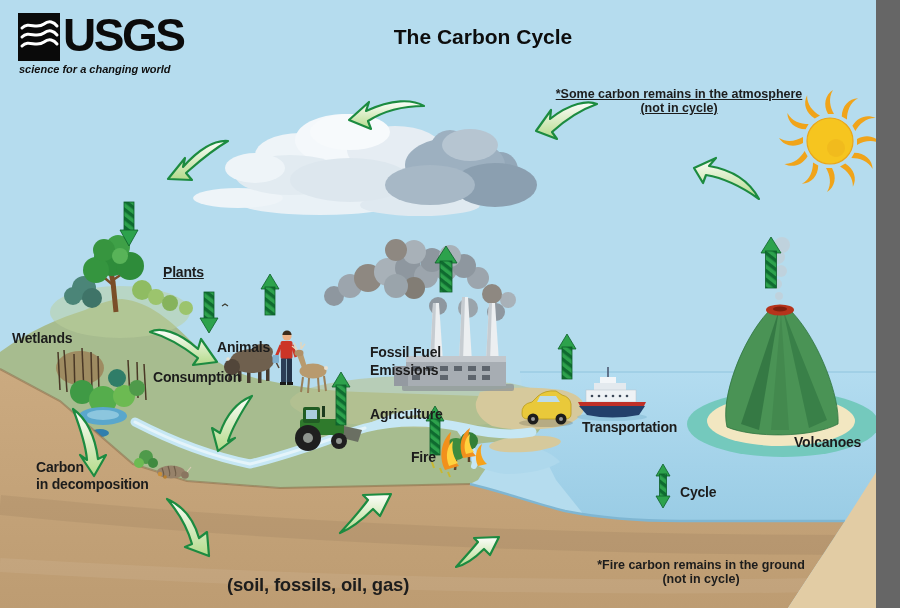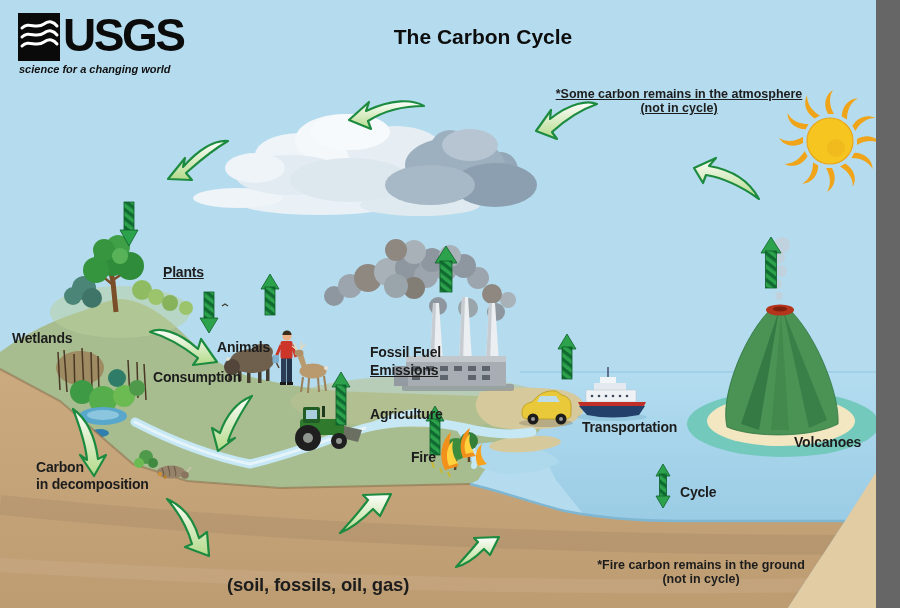--- a/index.html
+++ b/index.html
@@ -411,21 +411,21 @@
 <div class="note" style="left:701px;top:558px;">
   <div>*Fire carbon remains in the ground</div>
   <div>(not in cycle)</div>
 </div>
 
 <div class="lbl" style="left:163px;top:264px;text-decoration:underline;">Plants</div>
 <div class="lbl" style="left:12px;top:330px;">Wetlands</div>
 <div class="lbl" style="left:217px;top:322px;margin-top:17px;">Animals</div>
 <div class="lbl" style="left:153px;top:369px;">Consumption</div>
 <div class="lbl" style="left:370px;top:344px;">Fossil Fuel</div>
-<div class="lbl" style="left:370px;top:362px;text-decoration:underline;">Emissions</div>
+<div class="lbl" style="left:370px;top:362px;">Emissions</div>
 <div class="lbl" style="left:370px;top:406px;text-align:right;">Agriculture</div>
 <div class="lbl" style="left:411px;top:449px;">Fire</div>
 <div class="lbl" style="left:582px;top:419px;">Transportation</div>
 <div class="lbl" style="left:794px;top:434px;">Volcanoes</div>
 <div class="lbl" style="left:680px;top:484px;">Cycle</div>
 <div class="lbl" style="left:36px;top:459px;">Carbon</div>
 <div class="lbl" style="left:36px;top:476px;">in decomposition</div>
 <div class="lbl lbl-lg" style="left:227px;top:574px;">(soil, fossils, oil, gas)</div>
 
 </div>

